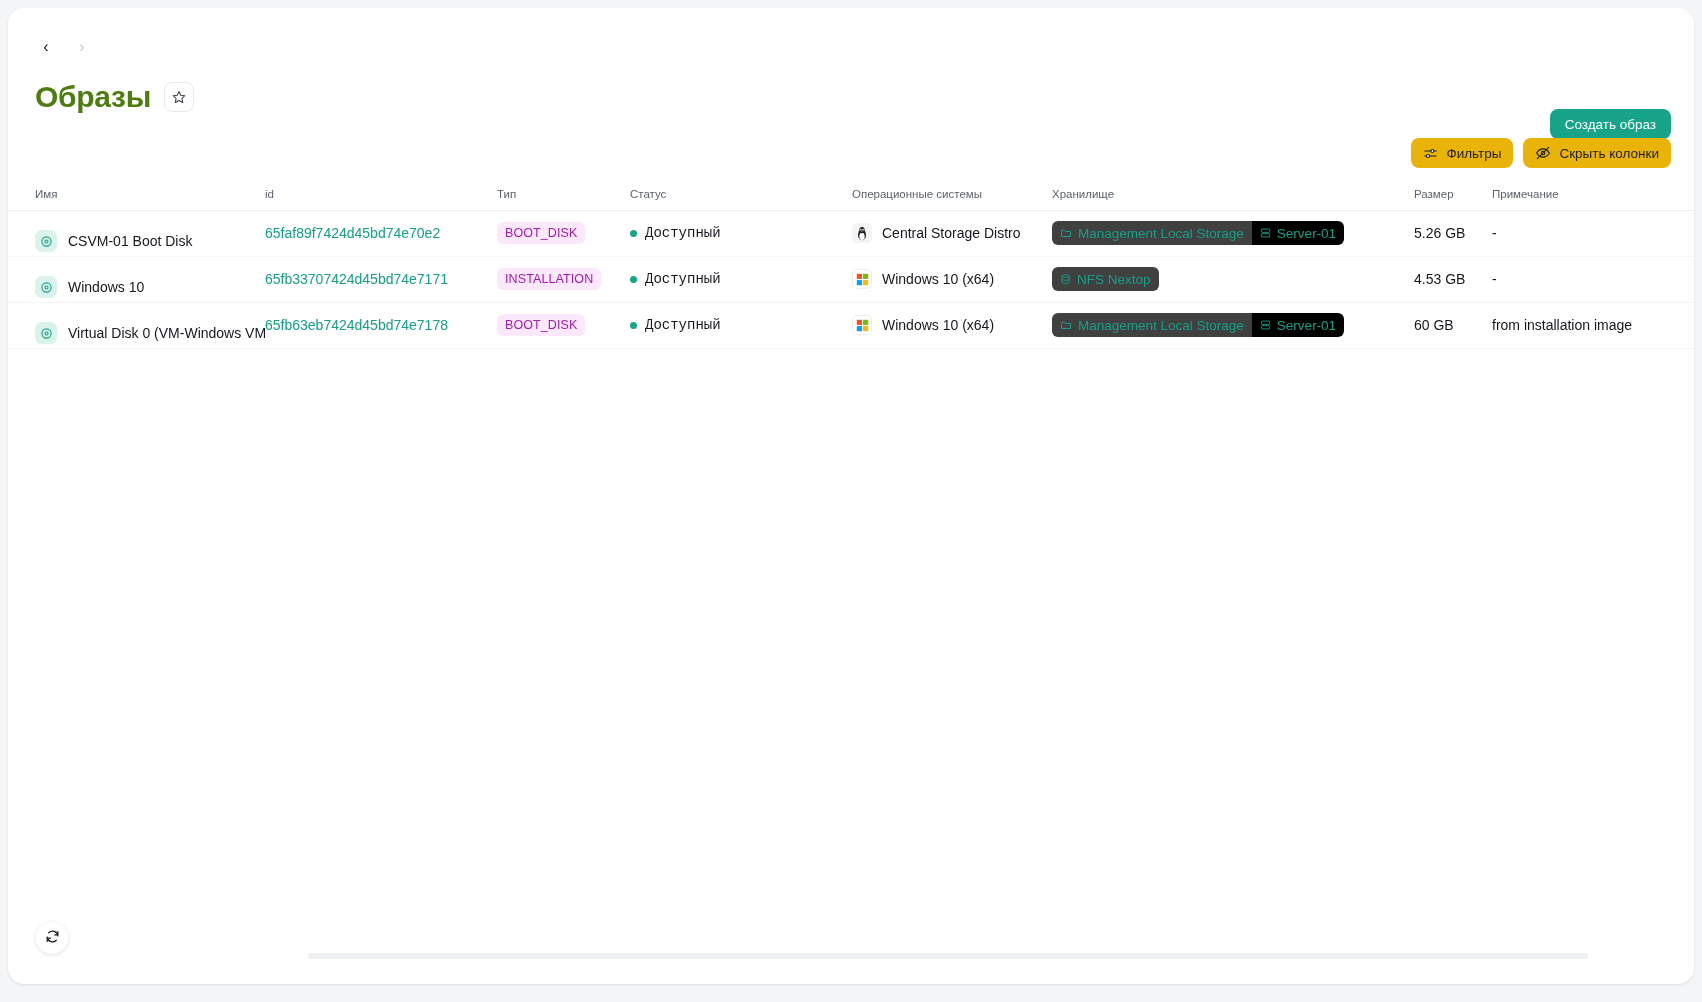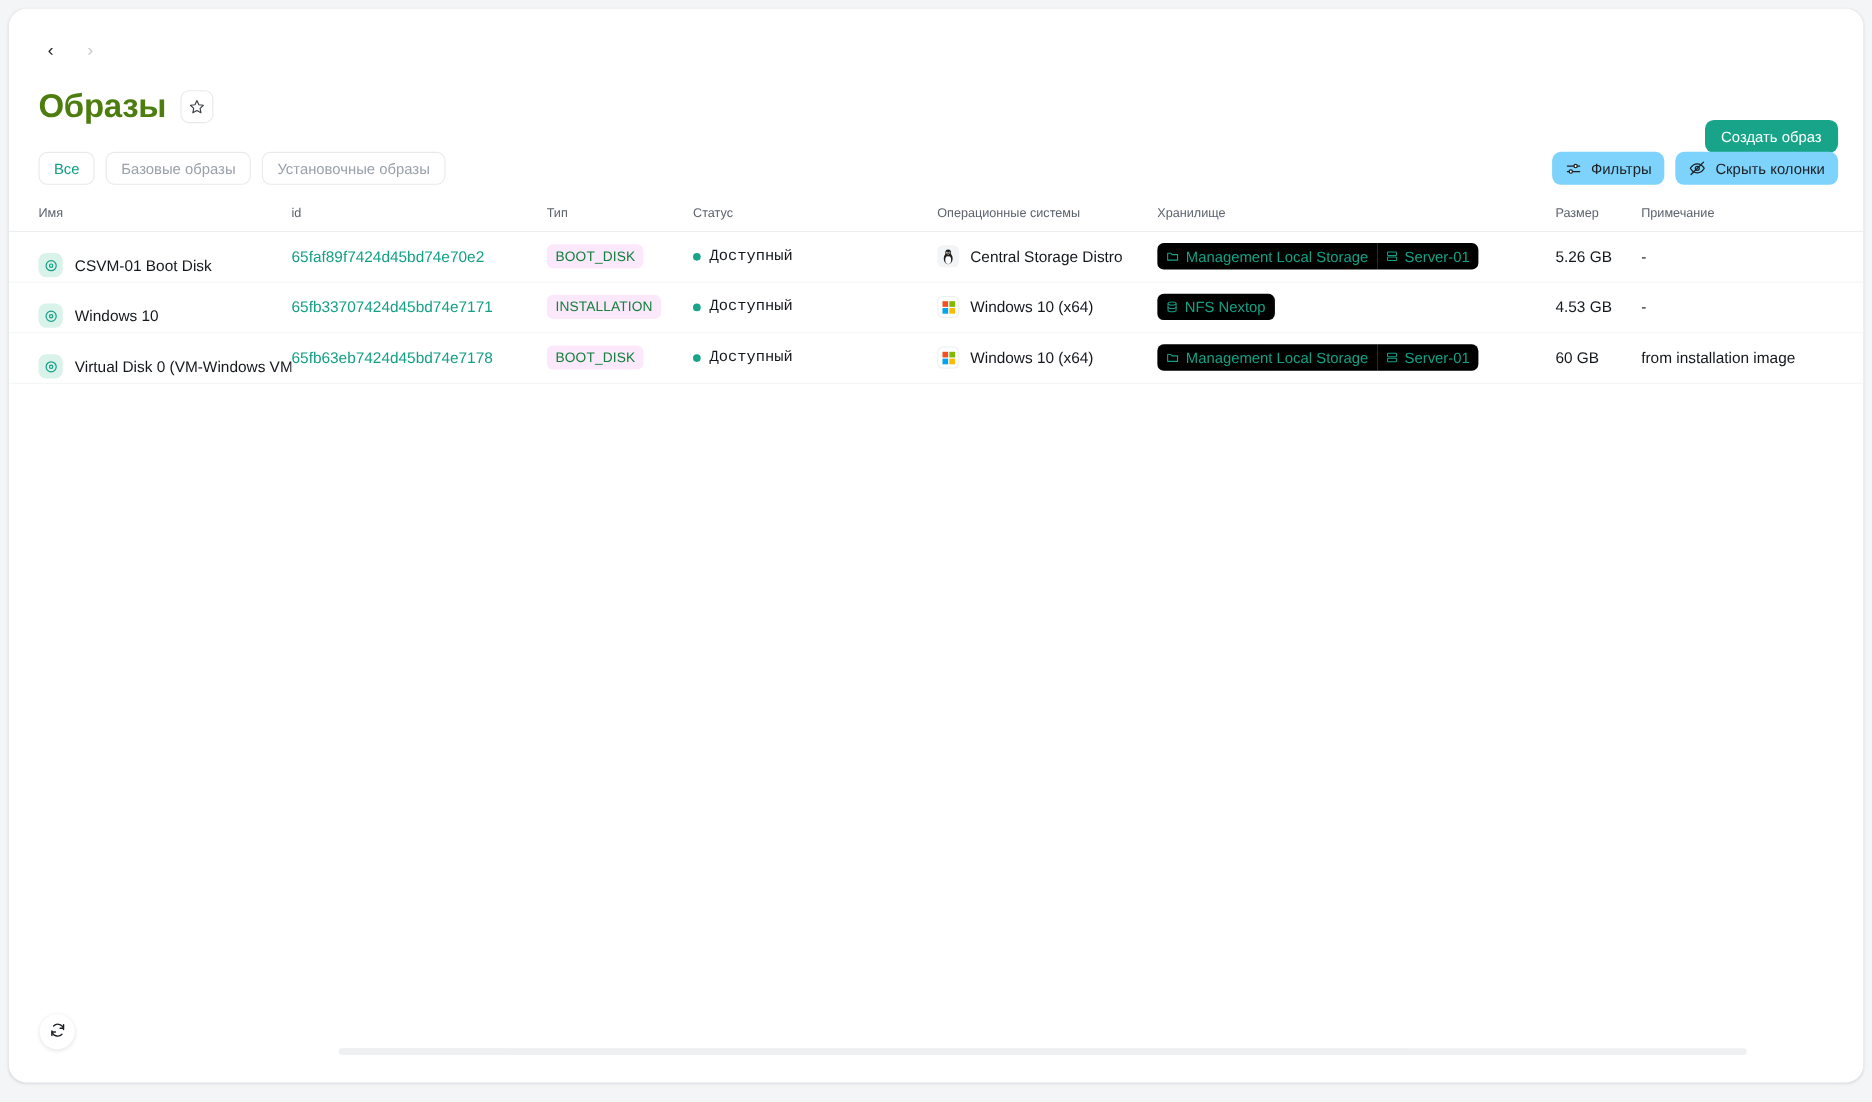--- a/index.html
+++ b/index.html
@@ -65,21 +65,21 @@
   }
   .tab-pill.active { color: #13a085; border-color: #e7e9ec; font-weight: 400; }
 
   .actions-row {
     position: absolute; right: 23px; top: 130px;
     display: flex; align-items: center; gap: 10px;
   }
   .ghost-btn {
     height: 30px; padding: 0 12px;
     border: none; border-radius: 8px;
-    background: #7dd3fc; color: #1c1f23;
+    background: #eab308; color: #1c1f23;
     font-size: 13.5px; cursor: pointer;
     display: flex; align-items: center; gap: 8px;
     white-space: nowrap;
     font-family: "Liberation Sans", sans-serif;
   }
   .ghost-btn svg { display: block; flex: none; }
 
   .primary-btn {
     position: absolute; right: 23px; top: 73px;
     height: 30px; padding: 0 15px;
@@ -135,42 +135,42 @@
     border-radius: 7px; background: #d9f2ea;
     display: flex; align-items: center; justify-content: center;
   }
   .name-text { font-size: 14px; color: #14181d; }
 
   .id-link { color: #13a085; font-size: 14px; text-decoration: none; cursor: pointer; }
 
   .badge-type {
     display: inline-flex; align-items: center; height: 22px;
     padding: 0 8px; border-radius: 6px;
-    background: #fbe8fb; color: #15803d;
+    background: #fbe8fb; color: #a21caf;
     font-size: 12.5px; letter-spacing: 0.1px;
   }
 
   .status-cell { display: flex; align-items: center; gap: 8px; font-family: Liberation Mono, monospace; }
   .status-dot { width: 7px; height: 7px; border-radius: 50%; background: #18a488; flex: none; }
 
   .os-cell { display: flex; align-items: center; gap: 10px; }
   .os-icon {
     width: 20px; height: 20px; flex: none; border-radius: 5px;
     display: flex; align-items: center; justify-content: center;
     background: #f3f4f6; overflow: hidden;
   }
   .os-icon.win { background: #fff; border: 1px solid #eceef0; }
 
   .store-cell { display: inline-flex; align-items: stretch; }
   .chip {
     display: inline-flex; align-items: center; gap: 6px;
     height: 24px; padding: 0 8px; font-size: 13.5px;
     color: #13a085;
   }
-  .chip.pool { background: #000000; border-radius: 6px 0 0 6px; }
+  .chip.pool { background: #404040; border-radius: 6px 0 0 6px; }
   .chip.pool.solo { border-radius: 6px; }
   .chip.host { background: #000000; border-radius: 0 6px 6px 0; }
   .chip svg { display: block; flex: none; }
 
   .size-cell { font-size: 14px; color: #14181d; margin-top: 44px; }
   .note-cell { font-size: 14px; color: #14181d; }
 
   
   .refresh-btn {
     position: absolute; left: 28px; bottom: 30px;
@@ -207,25 +207,20 @@
       <span>
         <svg width="14" height="14" viewBox="0 0 24 24" fill="none" stroke="#3b4048" stroke-width="1.8" stroke-linecap="round" stroke-linejoin="round">
           <polygon points="12 2.5 15 9 22 9.8 17 14.5 18.3 21.5 12 18 5.7 21.5 7 14.5 2 9.8 9 9"></polygon>
         </svg>
       </span>
     </button>
   </div>
 
   <button class="primary-btn">Создать образ</button>
 
-  <div class="tabs-row">
-    <div class="tab-pill active">Все</div>
-    <div class="tab-pill">Базовые образы</div>
-    <div class="tab-pill">Установочные образы</div>
-  </div>
 
   <div class="actions-row">
     <button class="ghost-btn">
       <span>
         <svg width="15" height="15" viewBox="0 0 24 24" fill="none" stroke="#1c1f23" stroke-width="1.8" stroke-linecap="round">
           <line x1="3" y1="8" x2="21" y2="8"></line>
           <line x1="3" y1="16" x2="21" y2="16"></line>
           <circle cx="15" cy="8" r="2.4" fill="#fff"></circle>
           <circle cx="8" cy="16" r="2.4" fill="#fff"></circle>
         </svg>

